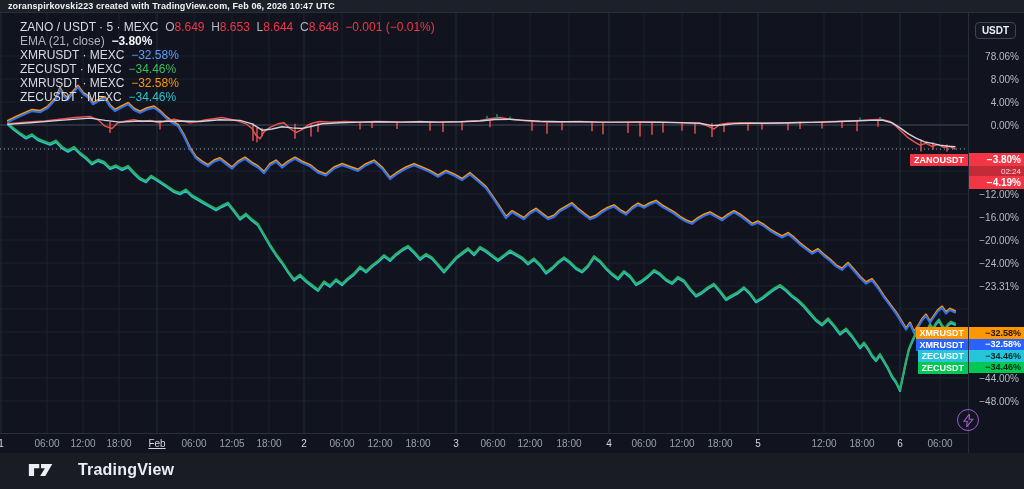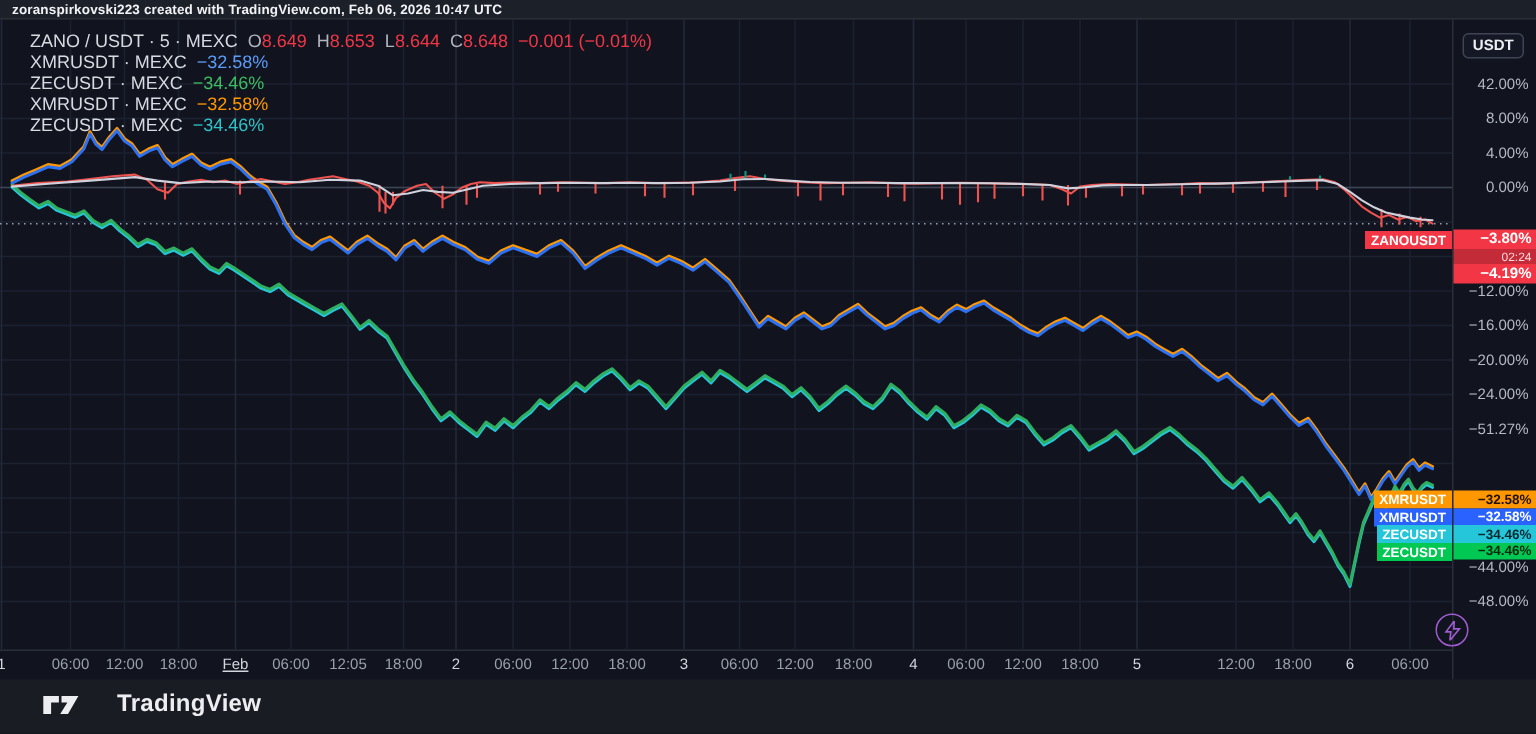--- a/index.html
+++ b/index.html
@@ -188,20 +188,24 @@
     <div id="legend">
       <div class="row">
         <span>ZANO / USDT · 5 · MEXC</span>&nbsp;
         <span class="dim">O</span><span class="red">8.649</span>&nbsp;
         <span class="dim">H</span><span class="red">8.653</span>&nbsp;
         <span class="dim">L</span><span class="red">8.644</span>&nbsp;
         <span class="dim">C</span><span class="red">8.648</span>&nbsp;
         <span class="red">−0.001 (−0.01%)</span>
       </div>
       <div class="row">
+        <span class="dim">EMA (21, close)</span>&nbsp;
+        <span class="white-b">−3.80%</span>
+      </div>
+      <div class="row">
         <span>XMRUSDT · MEXC</span>&nbsp;
         <span style="color:#5b9cf6">−32.58%</span>
       </div>
       <div class="row">
         <span>ZECUSDT · MEXC</span>&nbsp;
         <span style="color:#3dbd62">−34.46%</span>
       </div>
       <div class="row">
         <span>XMRUSDT · MEXC</span>&nbsp;
         <span style="color:#ff9800">−32.58%</span>
@@ -211,29 +215,29 @@
         <span style="color:#2cc4c9">−34.46%</span>
       </div>
     </div>
 
     <div id="price-scale">
       <div id="zano-block">
         <div class="r1">−3.80%</div>
         <div class="r2">02:24</div>
         <div class="r3">−4.19%</div>
       </div>
-    <div class="ptick" style="top: 38px;">42.00%</div>
+    <div class="ptick" style="top: 38px;">78.06%</div>
         <div class="ptick" style="top: 61px;">8.00%</div>
         <div class="ptick" style="top: 84px;">4.00%</div>
         <div class="ptick" style="top: 107px;">0.00%</div>
         <div class="ptick" style="top: 176px;">−12.00%</div>
         <div class="ptick" style="top: 199px;">−16.00%</div>
         <div class="ptick" style="top: 222px;">−20.00%</div>
         <div class="ptick" style="top: 245px;">−24.00%</div>
-        <div class="ptick" style="top: 268px;">−51.27%</div>
+        <div class="ptick" style="top: 268px;">−23.31%</div>
         <div class="ptick" style="top: 337px;">−40.00%</div>
         <div class="ptick" style="top: 360px;">−44.00%</div>
         <div class="ptick" style="top: 383px; text-align: center;">−48.00%</div>
         <div class="pvaltag" style="top: 314px; background: rgb(255, 152, 0); color: rgb(36, 19, 2);">−32.58%</div>
         <div class="pvaltag" style="top: 325.5px; background: rgb(41, 98, 255); color: rgb(255, 255, 255);">−32.58%</div>
         <div class="pvaltag" style="top: 337px; background: rgb(38, 198, 218); color: rgb(6, 40, 45);">−34.46%</div>
         <div class="pvaltag" style="top: 348.5px; background: rgb(0, 200, 83); color: rgb(3, 41, 15);">−34.46%</div>
       </div>
 
     <div id="usdt-btn">USDT</div>

